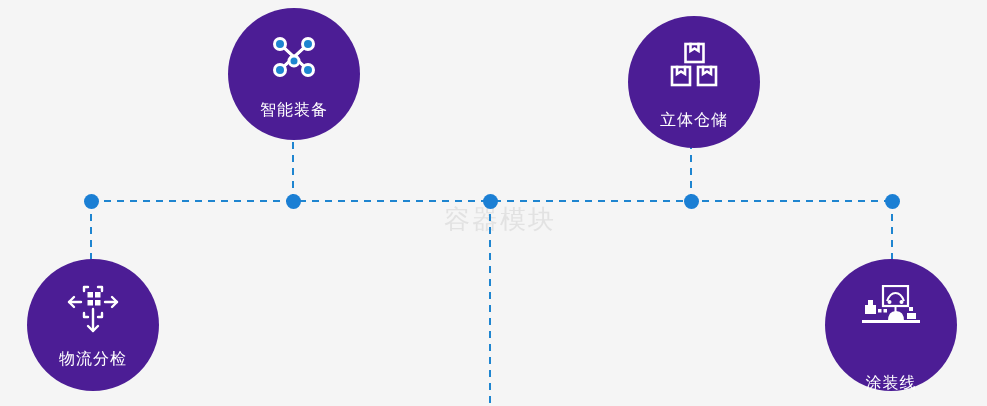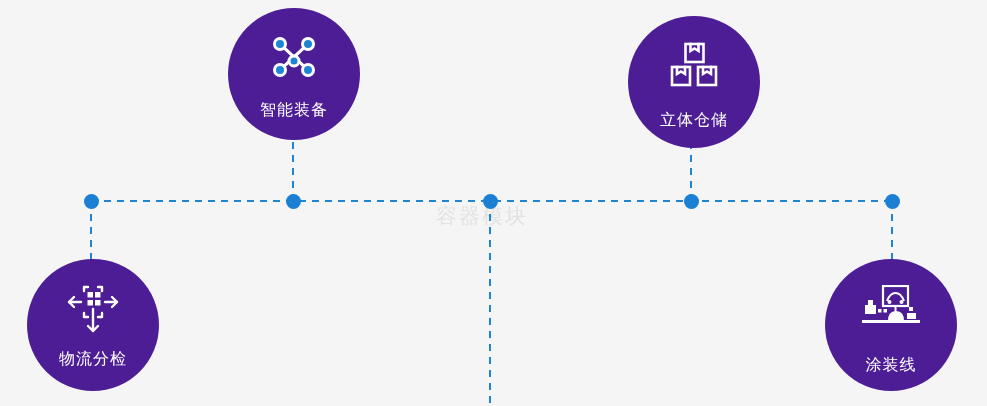--- a/index.html
+++ b/index.html
@@ -19,22 +19,22 @@
     height: 406px;
     background: #f5f5f5;
   }
 
   
   .watermark {
     position: absolute;
     left: 436px;
     top: 202px;
     width: 120px;
-    text-align: left;
-    font-size: 21px;
+    text-align: right;
+    font-size: 26px;
     letter-spacing: 2px;
     color: #e2e2e2;
     user-select: none;
     z-index: 1;
   }
 
   
   .connectors {
     position: absolute;
     left: 0;
@@ -91,21 +91,21 @@
   .c-litigang  .node-label { margin-top: 18px; }
 
   .c-wuliu     { left: 27px;  top: 259px; width: 132px; height: 132px; }
   .c-wuliu     .node-icon  { margin-top: 22px; }
   .c-wuliu     .node-label { margin-top: 12px; }
 
   .c-shengchan { left: 424px; top: 259px; width: 132px; height: 132px; }
   .c-shengchan .node-icon  { margin-top: 28px; }
   .c-shengchan .node-label { margin-top: 22px; }
 
-  .c-tuzhuang  { left: 825px; top: 259px; width: 132px; height: 132px; }
+  .c-tuzhuang  { left: 825px; top: 259px; width: 132px; height: 132px; justify-content: space-between; }
   .c-tuzhuang  .node-icon  { margin-top: 26px; }
   .c-tuzhuang  .node-label { margin-top: 22px; }
 </style>
 </head>
 <body>
 
 <div id="diagram">
 
   <div class="watermark">容器模块</div>
 

